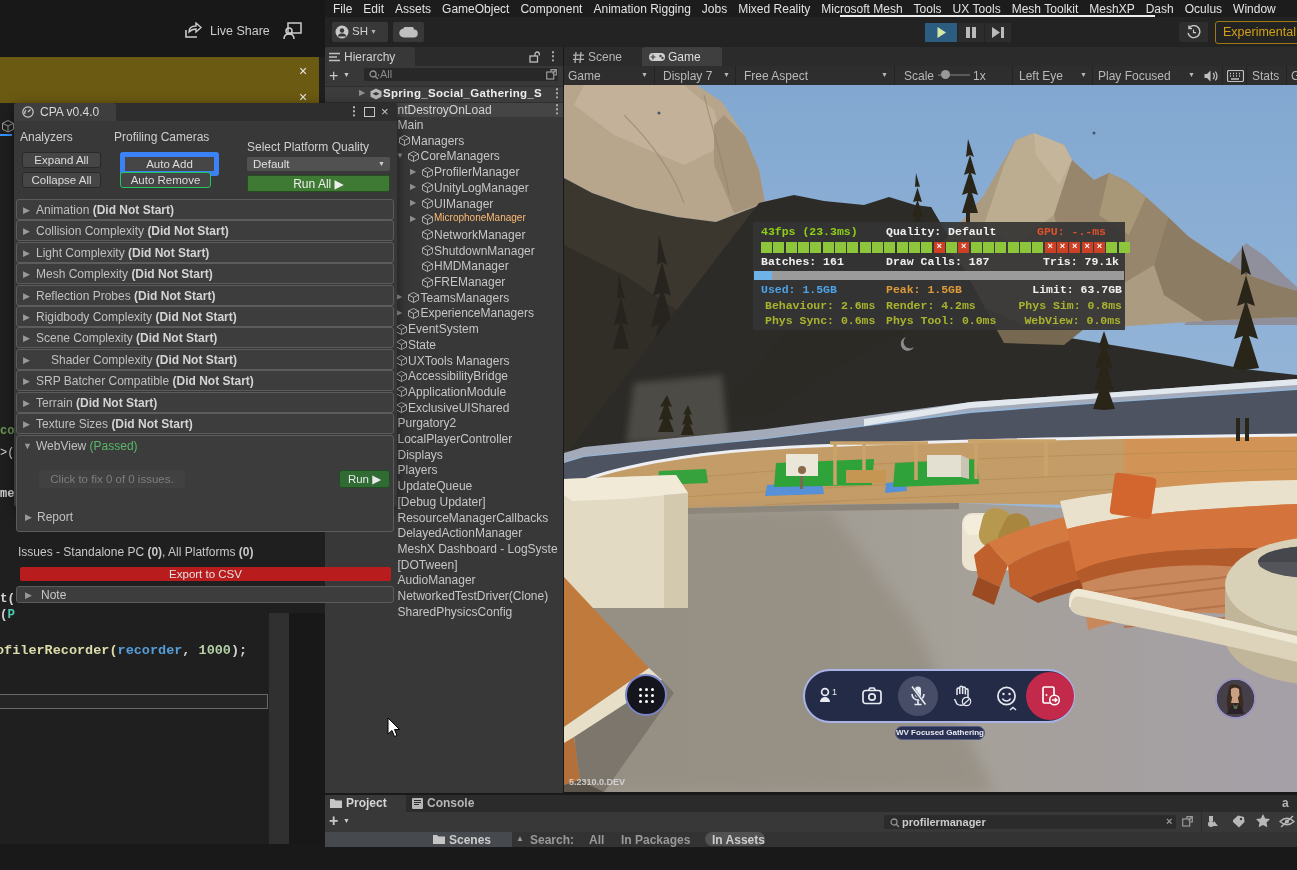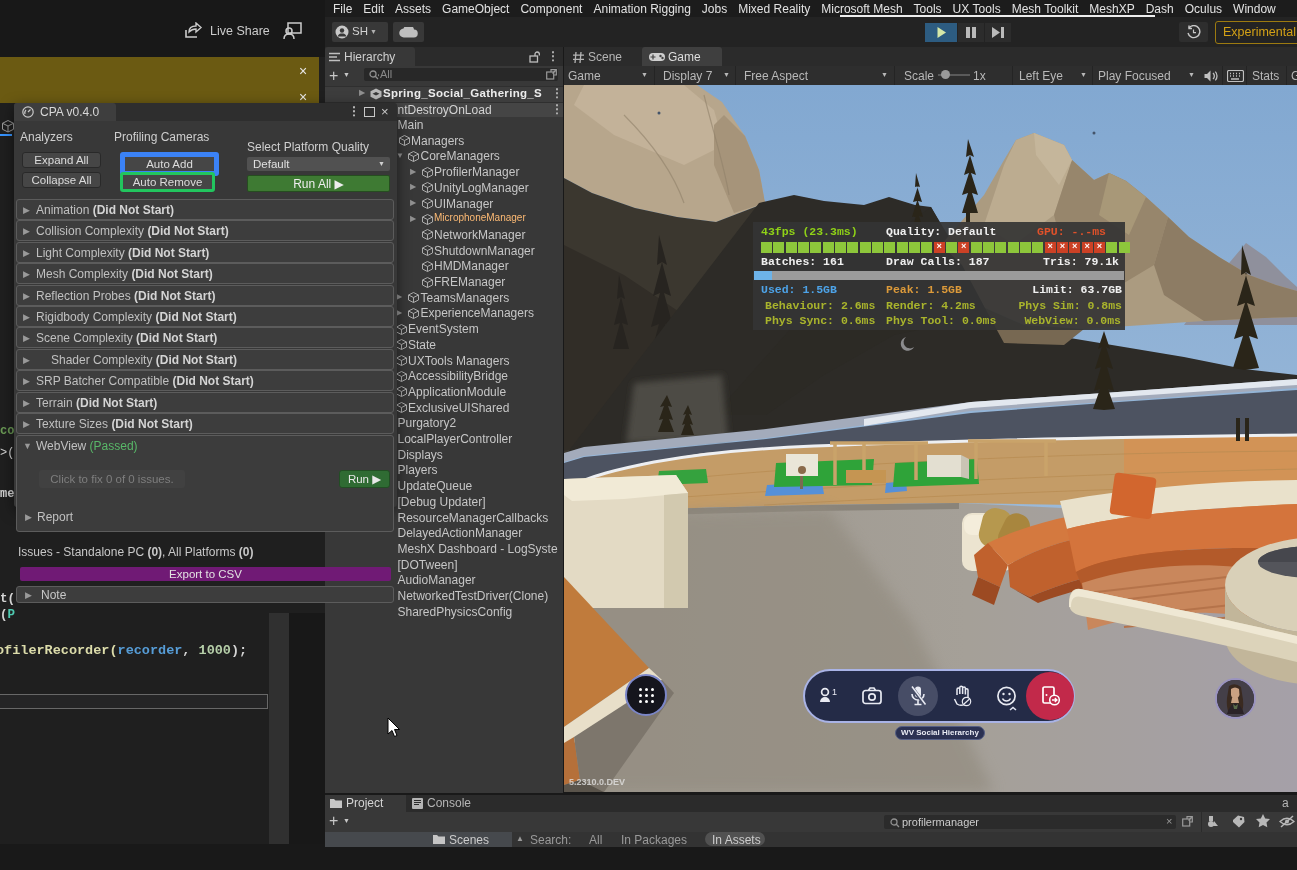--- a/index.html
+++ b/index.html
@@ -537,36 +537,36 @@
     </svg>
     
     <div class="abs" style="left:462px;top:587px;width:48px;height:48px;border-radius:50%;background:#c2294a;"></div>
     <svg class="abs" style="left:476px;top:600px" width="20" height="22" viewBox="0 0 20 22">
       <rect x="3" y="2" width="11" height="16" rx="1.5" fill="none" stroke="#fff" stroke-width="1.7"></rect>
       <circle cx="6.5" cy="10" r="1" fill="#fff"></circle>
       <circle cx="14.5" cy="15" r="4.8" fill="#c2294a" stroke="#fff" stroke-width="1.5"></circle>
       <path d="M12 15 h5 M14.8 13 l2.2 2 -2.2 2" fill="none" stroke="#fff" stroke-width="1.3"></path>
     </svg>
     
-    <div class="abs" style="left:331px;top:641px;width:90px;height:14px;border-radius:7px;background:#2b3152;border:1px solid #555f86;box-sizing:border-box;text-align:center;line-height:12px;font-size:8px;font-weight:bold;color:#e8eaf2;">WV Social Hierarchy</div>
+    <div class="abs" style="left:331px;top:641px;width:90px;height:14px;border-radius:7px;background:#2b3152;border:1px solid #555f86;box-sizing:border-box;text-align:center;line-height:12px;font-size:8px;font-weight:bold;color:#e8eaf2;">WV Focused Gathering</div>
     
     <div class="abs" style="left:651px;top:593px;width:41px;height:41px;border-radius:50%;background:#35313b;border:2px solid #9a93c0;box-sizing:border-box;overflow:hidden;">
       <svg width="37" height="37" viewBox="0 0 37 37">
         <rect x="0" y="0" width="37" height="37" fill="#443f48"></rect>
         <path d="M12 6 Q18 2 24 7 L26 20 Q27 28 24 34 L12 34 Q9 26 10 18 Z" fill="#3a2a20"></path>
         <path d="M14 9 Q18 6 22 9 L22.5 15 Q21 19 18 19 Q15 19 14 15 Z" fill="#caa183"></path>
         <path d="M15 18 h6 l1 5 h-8z" fill="#caa183"></path>
         <path d="M10 34 Q13 24 18.5 23 Q24 24 27 34 Z" fill="#2a2228"></path>
         <path d="M16 24 l2.5 2 2.5 -2 -1 5 h-3z" fill="#5a6b4a"></path>
       </svg>
     </div>
   </div>
 </div>
 
-<div class="abs" id="proj" style="left:325px;top:795px;width:972px;height:75px;background:#383838;">
+<div class="abs" id="proj" style="left:325px;top:795px;width:972px;height:75px;background:#383838;font-weight:bold;">
   <div class="abs" style="left:0;top:0;width:972px;height:17px;background:#2b2b2b;"></div>
   <div class="abs" style="left:0;top:0;width:81px;height:17px;background:#383838;"></div>
   <svg class="abs" style="left:5px;top:3px" width="12" height="10" viewBox="0 0 12 10">
       <path d="M0 1 h4 l1.5 1.5 h6.5 v7.5 h-12z" fill="#c5c5c5"></path>
     </svg>
   <div class="tx" style="left:21px;top:1px;font-size:12px;color:#d5d5d5;">Project</div>
   <svg class="abs" style="left:87px;top:3px" width="11" height="11" viewBox="0 0 11 11">
       <rect x="0" y="0" width="11" height="11" rx="1" fill="#b5b5b5"></rect>
       <path d="M2 2.5 h7 M2 4.5 h7 M2 6.5 h5" stroke="#2b2b2b" stroke-width="1"></path>
     </svg>
@@ -635,21 +635,21 @@
   <div class="abs" style="left:350px;top:4px;width:9px;height:8px;border:1.4px solid #c8c8c8;"></div>
   <div class="tx" style="left:367px;top:1px;color:#c8c8c8;font-size:13px;">×</div>
 
   <div class="tx" style="left:6px;top:27px;color:#cfcfcf;">Analyzers</div>
   <div class="tx" style="left:100px;top:27px;color:#cfcfcf;">Profiling Cameras</div>
   <div class="tx" style="left:233px;top:37px;color:#cfcfcf;">Select Platform Quality</div>
 
   <div class="abs btn" style="left:8px;top:49px;width:77px;height:14px;background:#464646;border:1px solid #292929;border-radius:3px;text-align:center;"><span style="font-size:11.5px;color:#dcdcdc;">Expand All</span></div>
   <div class="abs btn" style="left:8px;top:69px;width:77px;height:14px;background:#464646;border:1px solid #292929;border-radius:3px;text-align:center;"><span style="font-size:11.5px;color:#dcdcdc;">Collapse All</span></div>
   <div class="abs btn" style="left:106px;top:49px;width:89px;height:14px;background:#464646;border:5px solid #3b82f6;border-radius:3px;text-align:center;"><span style="font-size:11.5px;color:#dcdcdc;">Auto Add</span></div>
-  <div class="abs btn" style="left:106px;top:69px;width:89px;height:14px;background:#464646;border:3px solid #22c55e;border-radius:3px;text-align:center;"><span style="font-size:11.5px;color:#dcdcdc;">Auto Remove</span></div>
+  <div class="abs btn" style="left:106px;top:69px;width:89px;height:14px;background:#464646;border:1px solid #22c55e;border-radius:3px;text-align:center;"><span style="font-size:11.5px;color:#dcdcdc;">Auto Remove</span></div>
 
   <div class="abs" style="left:233px;top:54px;width:143px;height:14px;background:#515151;border-radius:2px;"></div>
   <div class="tx" style="left:239px;top:55px;font-size:11.5px;color:#e0e0e0;">Default</div>
   <div class="tx" style="left:364px;top:57px;font-size:7px;color:#d0d0d0;">▼</div>
   <div class="abs" style="left:233px;top:72px;width:143px;height:17px;background:#3e7a33;border:1px solid #264d20;box-sizing:border-box;border-radius:2px;text-align:center;"><span style="font-size:12px;color:#eeeeee;position:relative;top:1px;">Run All ▶</span></div>
 
   <div id="cparows">
       <div class="abs" style="left:2px;top:96px;width:378px;height:21px;background:#3d3d3d;border:1px solid #5c5c5c;border-radius:3px;box-sizing:border-box;">
       <div class="tx" style="left:6px;top:5px;font-size:9px;color:#999999;">▶</div>
       <div class="tx" style="left:19px;top:3px;font-size:12px;color:#c0c0c0;">Animation <b style="color:#d4d4d4;">(Did Not Start)</b></div>
@@ -699,21 +699,21 @@
   <div class="abs" style="left:2px;top:332px;width:378px;height:97px;background:#3c3c3c;border:1px solid #5c5c5c;border-radius:3px;box-sizing:border-box;">
     <div class="tx" style="left:6px;top:5px;font-size:9px;color:#999999;">▼</div>
     <div class="tx" style="left:19px;top:3px;color:#c0c0c0;">WebView <span style="color:#58b768;">(Passed)</span></div>
     <div class="abs" style="left:22px;top:34px;width:146px;height:18px;background:#414141;border-radius:3px;text-align:center;"><span style="font-size:11.5px;color:#7e7e7e;position:relative;top:2px;">Click to fix 0 of 0 issues.</span></div>
     <div class="abs" style="left:322px;top:34px;width:51px;height:18px;background:#2f6b33;border:1px solid #224d24;box-sizing:border-box;border-radius:3px;text-align:center;"><span style="font-size:11.5px;color:#e8e8e8;position:relative;top:1px;">Run ▶</span></div>
     <div class="tx" style="left:8px;top:76px;font-size:9px;color:#999999;">▶</div>
     <div class="tx" style="left:20px;top:74px;color:#c0c0c0;">Report</div>
   </div>
 
   <div class="tx" style="left:4px;top:442px;color:#c8c8c8;">Issues - Standalone PC <b>(0)</b>, All Platforms <b>(0)</b></div>
-  <div class="abs" style="left:6px;top:464px;width:371px;height:14px;background:#701a75;border-radius:2px;text-align:center;"><span style="font-size:11.5px;color:#e2e2e2;">Export to CSV</span></div>
+  <div class="abs" style="left:6px;top:464px;width:371px;height:14px;background:#b91c1c;border-radius:2px;text-align:center;"><span style="font-size:11.5px;color:#e2e2e2;">Export to CSV</span></div>
   <div class="abs" style="left:2px;top:483px;width:378px;height:17px;background:#3d3d3d;border:1px solid #5c5c5c;border-radius:3px;box-sizing:border-box;">
     <div class="tx" style="left:8px;top:3px;font-size:9px;color:#999999;">▶</div>
     <div class="tx" style="left:24px;top:1px;color:#c8c8c8;">Note</div>
   </div>
 </div>
 
 <svg class="abs" style="left:387px;top:718px" width="14" height="21" viewBox="0 0 14 21">
   <path d="M1 0 L1 16 L5 12.5 L7.5 18.5 L10 17.5 L7.5 11.5 L12.5 11.5 Z" fill="#ffffff" stroke="#000000" stroke-width="1"></path>
 </svg>
 

